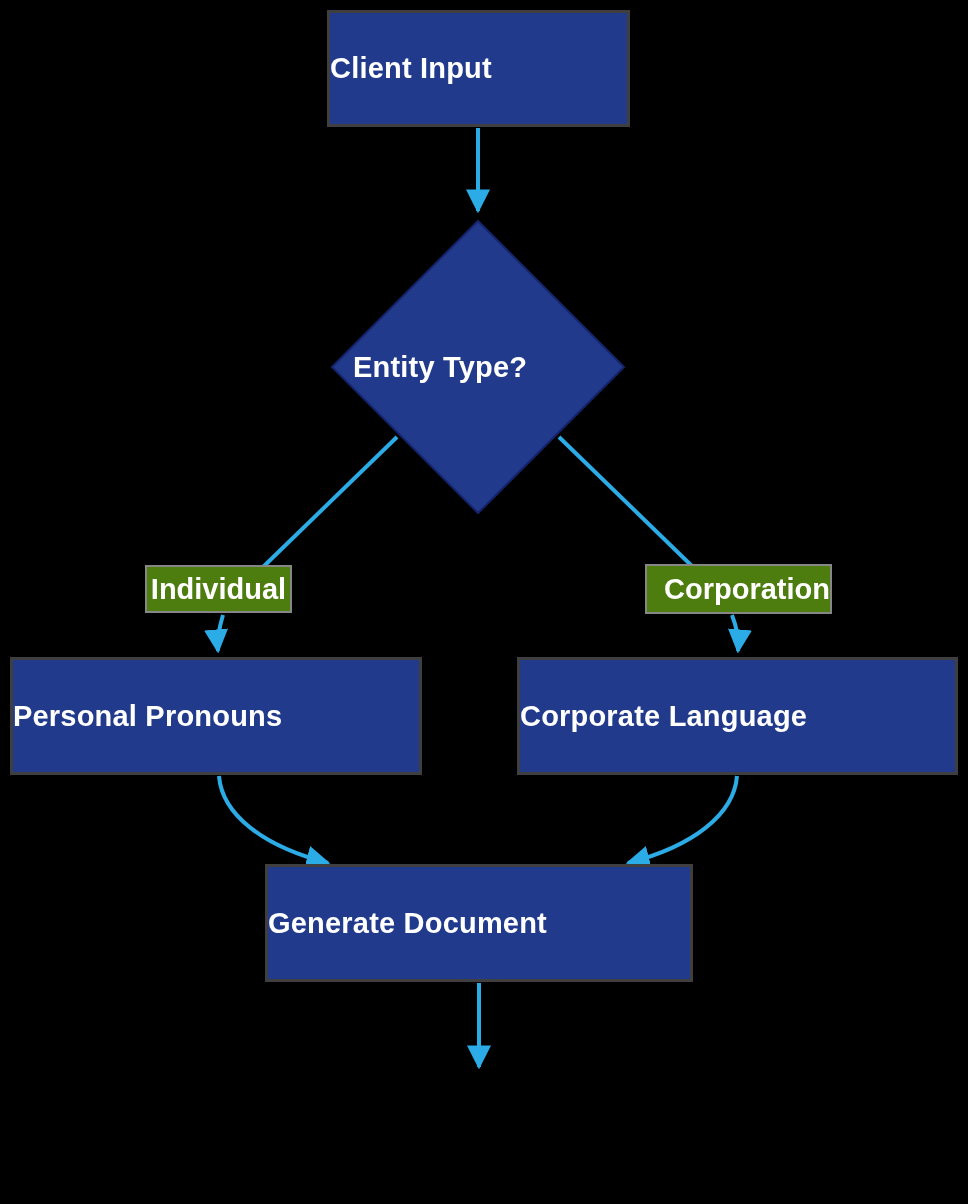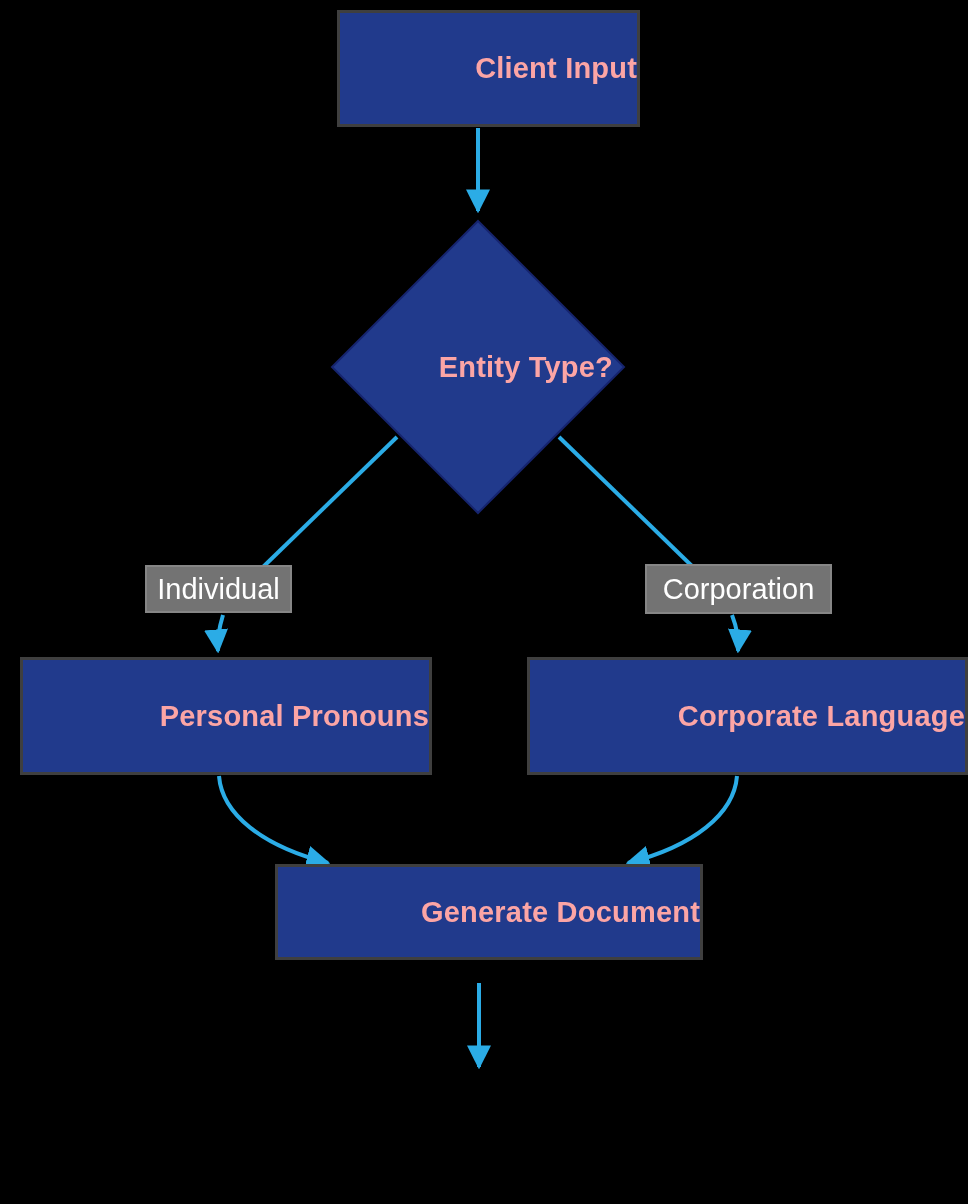--- a/index.html
+++ b/index.html
@@ -33,44 +33,43 @@
     stroke: #16246e;
     stroke-width: 2;
   }
   .node {
     position: absolute;
     box-sizing: border-box;
     background: #213a8c;
     border: 3px solid #3f3f3f;
     display: flex;
     align-items: center;
-    justify-content: flex-end;
-    color: #fca5a5;
+    justify-content: flex-start;
+    color: #ffffff;
     font-size: 29px;
     font-weight: 600;
     letter-spacing: 0.2px;
     text-align: center;
-    margin-left: 10px;
   }
   .diamond-text {
     position: absolute;
     background: transparent;
     border: none;
   }
   .edge-label {
     position: absolute;
     box-sizing: border-box;
-    background: #737373;
+    background: #4d7c0f;
     border: 2px solid #868686;
     display: flex;
     align-items: center;
     justify-content: center;
     color: #ffffff;
     font-size: 29px;
-    font-weight: 400;
+    font-weight: 700;
     text-align: center;
   }
 </style>
 </head>
 <body>
 
 <div class="canvas">
 
   <svg class="edge-layer" width="968" height="1204" viewBox="0 0 968 1204">
     <defs>
@@ -107,26 +106,26 @@
   </div>
 
   <div class="node" style="left:517px; top:657px; width:441px; height:118px;">
     <span>Corporate Language</span>
   </div>
 
   <div class="node" style="left:10px; top:657px; width:412px; height:118px;">
     <span>Personal Pronouns</span>
   </div>
 
-  <div class="node" style="left:265px; top:864px; width:428px; height:96px;">
+  <div class="node" style="left:265px; top:864px; width:428px; height:118px;">
     <span>Generate Document</span>
   </div>
 
 
   <div class="edge-label" style="left:145px; top:565px; width:147px; height:48px;">
     <span>Individual</span>
   </div>
 
-  <div class="edge-label" style="left:645px; top:564px; width:187px; height:50px;">
+  <div class="edge-label" style="left:645px; top:564px; width:187px; height:50px;justify-content:flex-end;">
     <span>Corporation</span>
   </div>
 
 </div>
 
 </body></html>

